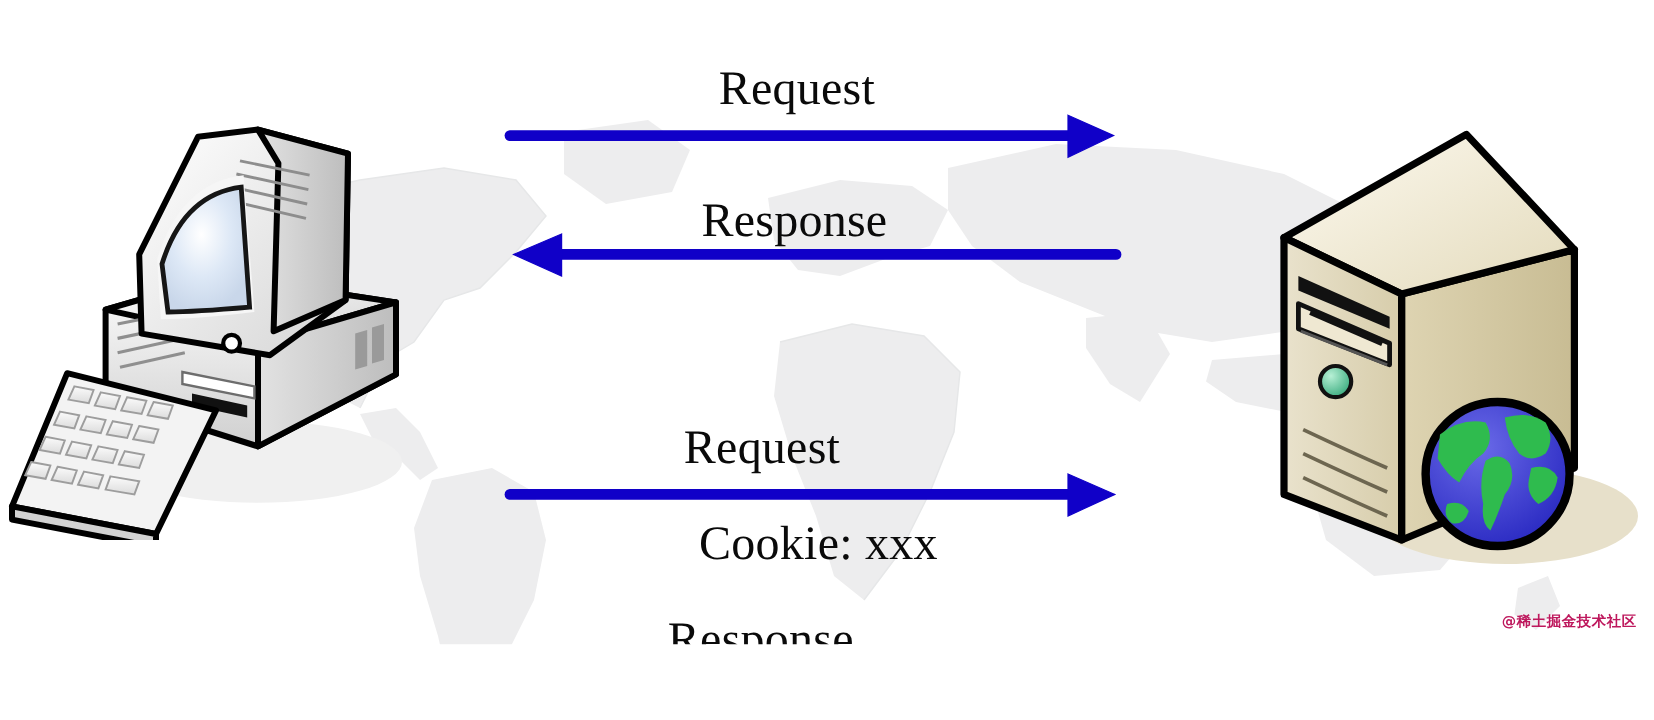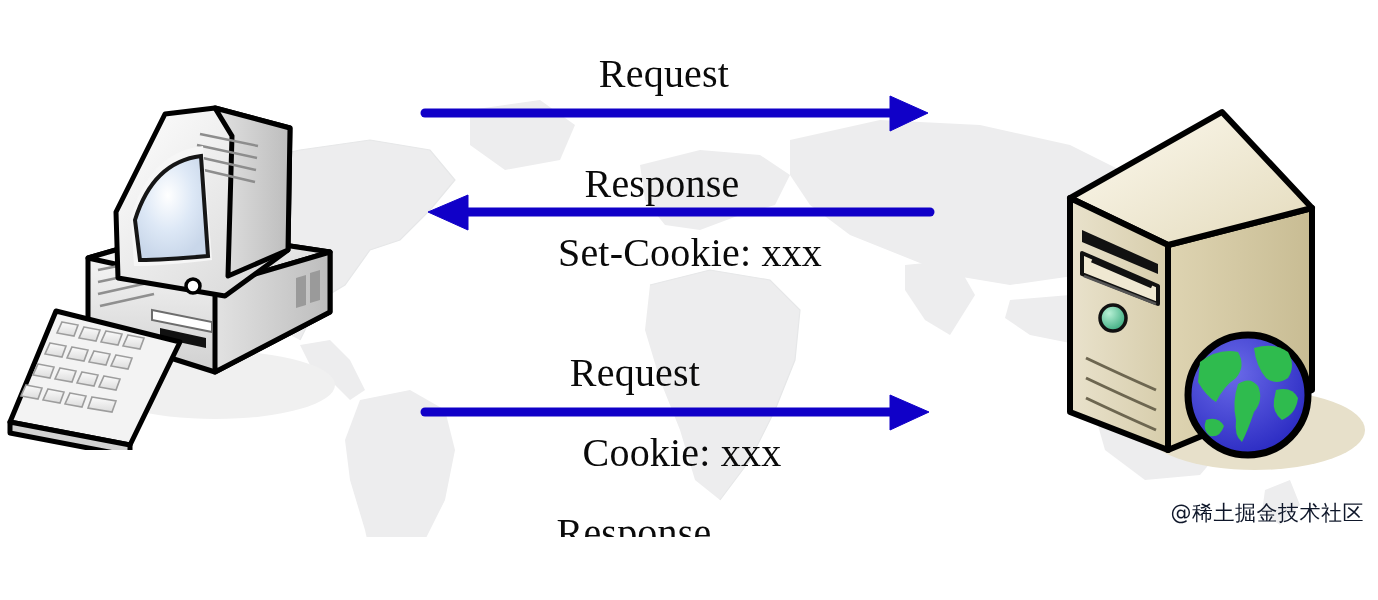--- a/index.html
+++ b/index.html
@@ -42,24 +42,25 @@
     font-weight: 400;
     letter-spacing: .2px;
     transform: translateX(-50%);
   }
   
   #watermark {
     position: absolute;
     right: 14px;
     bottom: 10px;
     font-family: "DejaVu Sans", sans-serif;
-    font-size: 21px;
-    color: #0f172a;
+    font-size: 12px;
+    color: #be185d;
     letter-spacing: .5px;
     white-space: nowrap;
+    font-weight: bold;
   }
   .device {
     position: absolute;
   }
 </style>
 </head>
 <body>
 
 <div id="stage">
 
@@ -272,21 +273,20 @@
         <line x1="938" y1="562" x2="462" y2="562" stroke-width="9" stroke-linecap="round"></line>
         <polygon points="470,545 430,562 470,580"></polygon>
       </g>
     </g>
   </svg>
 
   <div class="label" style="left:664px; top:54px; font-size:40px;">Request</div>
 
   <div class="label" style="left:662px; top:164px; font-size:40px;">Response</div>
 
-  <div class="label" style="left:690px; top:233px; font-size:40px;">Set-Cookie: xxx</div>
 
   <div class="label" style="left:635px; top:353px; font-size:40px;">Request</div>
 
   <div class="label" style="left:658px; top:433px; font-size:40px;margin-left:24px;">Cookie: xxx</div>
 
   <div class="label" style="left:634px; top:513px; font-size:40px;">Response</div>
 
   <div id="watermark">@稀土掘金技术社区</div>
 
 </div>

